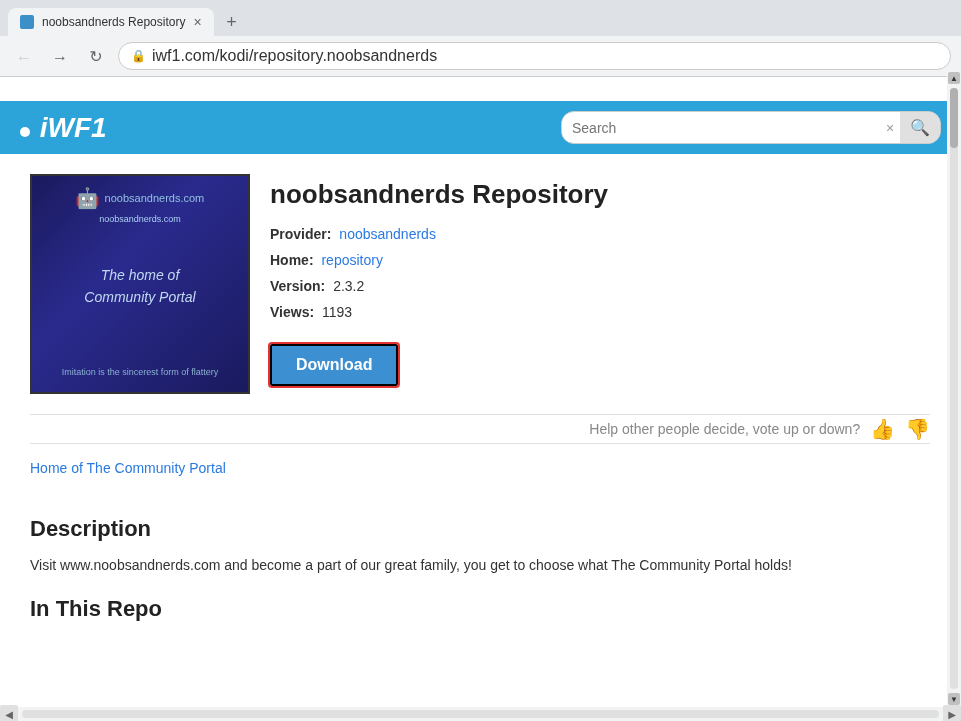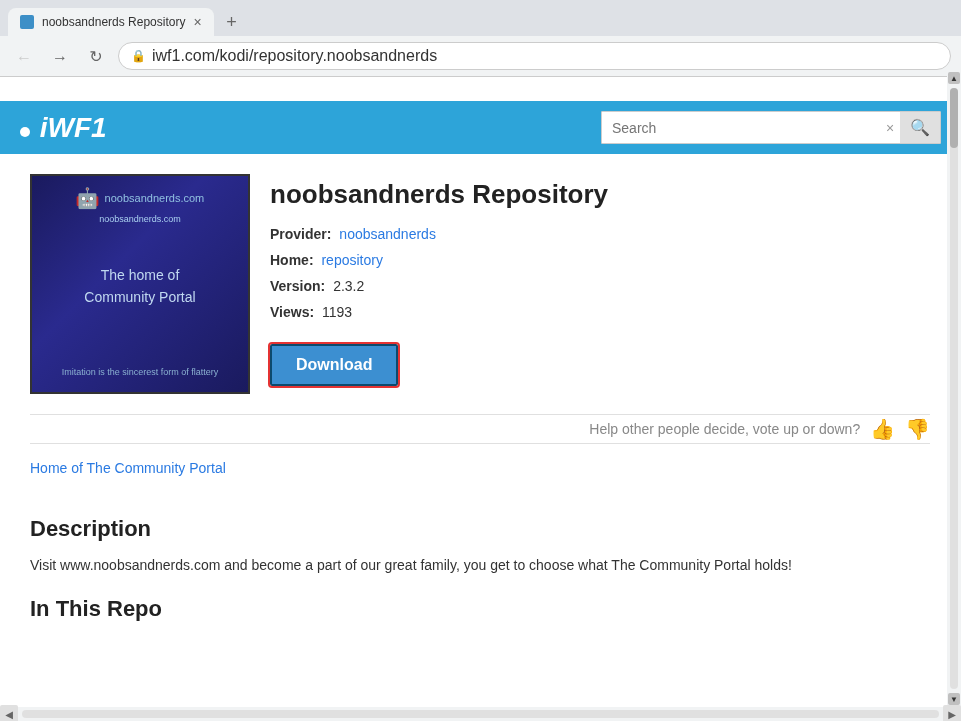--- a/index.html
+++ b/index.html
@@ -111,23 +111,23 @@
       background: white; 
       border-radius: 50%; 
       display: inline-block;
       margin-right: 2px;
     }
     .search-bar {
       display: flex;
       align-items: center;
       background: #fff;
       border: 1px solid #ccc;
-      border-radius: 1px;
+      border-radius: 13px;
       overflow: hidden;
-      width: 340px;
+      width: 380px;
     }
     .search-input {
       flex: 1;
       border: none;
       outline: none;
       padding: 6px 10px;
       font-size: 14px;
     }
     .search-clear {
       color: #999;
@@ -186,20 +186,21 @@
       font-size: 9px;
       color: #aad0f0;
       margin-bottom: 40px;
     }
     .addon-image-title {
       text-align: center;
       font-size: 14px;
       color: #c0d8f0;
       line-height: 1.6;
       margin-bottom: 30px;
+      font-style: italic;
     }
     .addon-image-tagline {
       font-size: 9px;
       color: #8ab0d0;
       text-align: center;
       position: absolute;
       bottom: 15px;
     }
 
     .addon-info {
@@ -224,21 +225,21 @@
       color: #2a7ae2;
       margin-left: 4px;
     }
     .info-value.plain {
       color: #333;
     }
 
     .download-btn {
       background: #3c8fd1;
       color: white;
-      border: 2px solid #0c4a6e;
+      border: 2px solid #000000;
       padding: 10px 24px;
       font-size: 16px;
       font-weight: bold;
       cursor: pointer;
       margin-top: 14px;
       border-radius: 2px;
       outline: 2px solid #e53333;
     }
 
     .vote-section {

